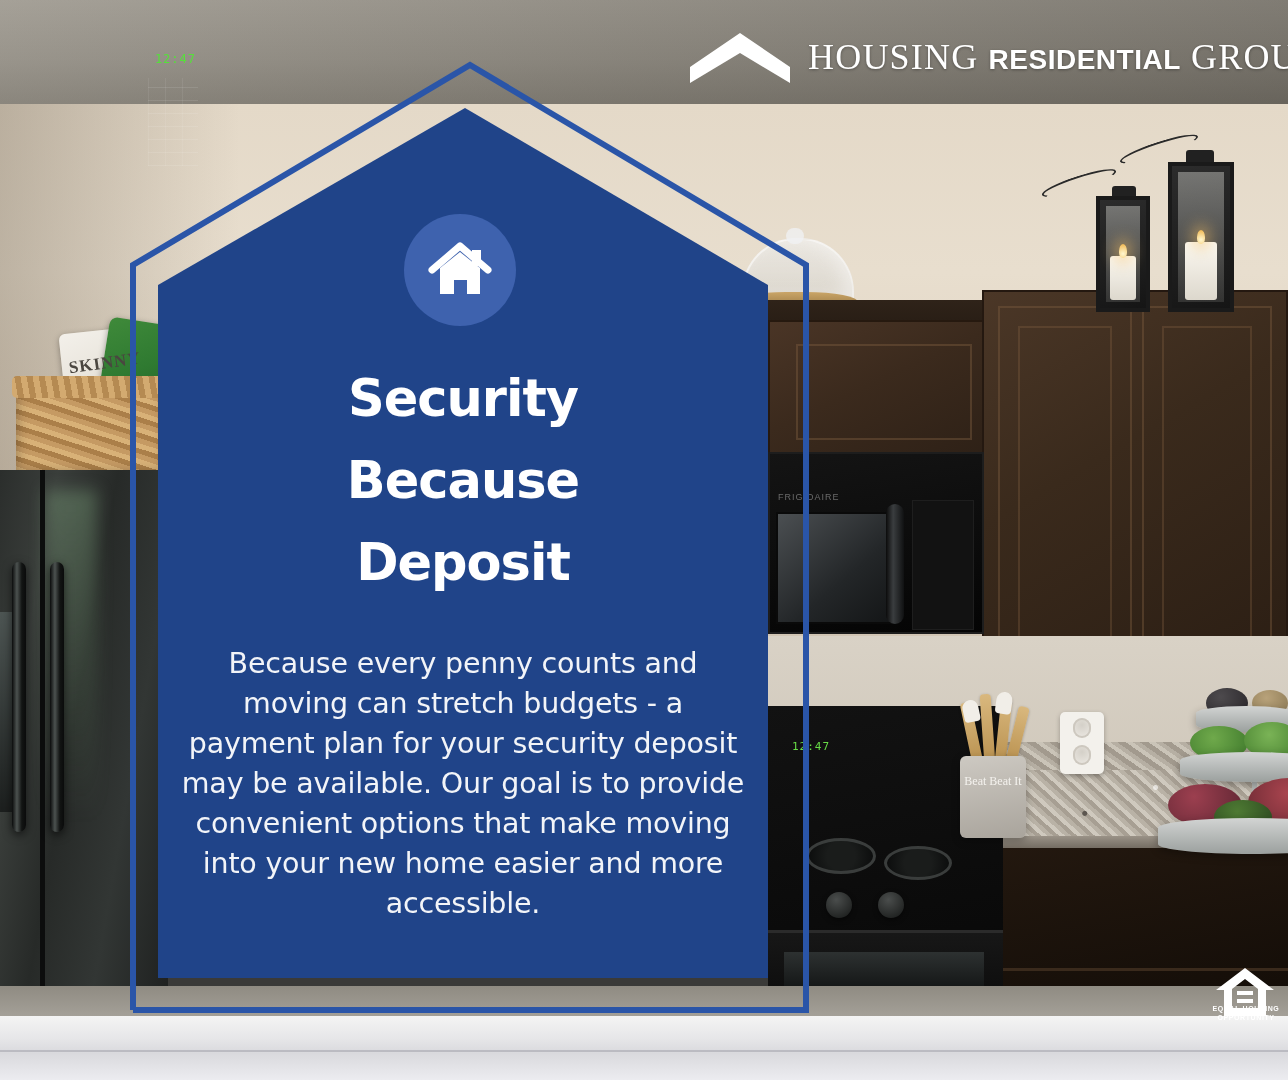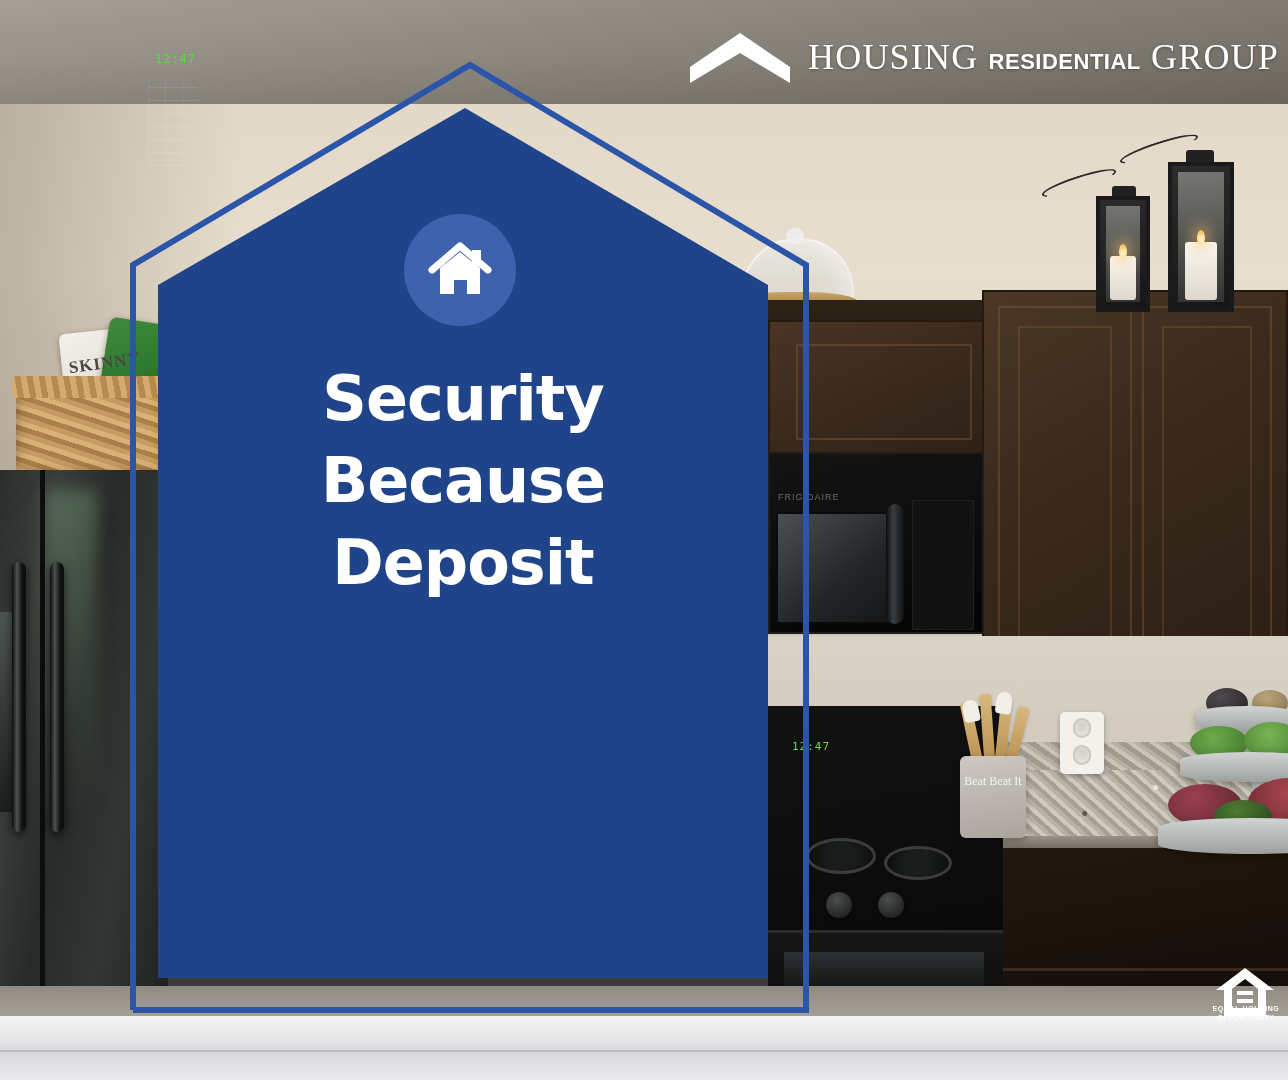--- a/index.html
+++ b/index.html
@@ -350,21 +350,21 @@
 
   .icon-badge{
     position:absolute;left:404px;top:214px;width:112px;height:112px;border-radius:50%;
   }
   .icon-badge svg{position:absolute;left:24px;top:24px;}
 
   .title{
     position:absolute;left:158px;top:358px;width:610px;
     text-align:center;color:#ffffff;
     font-family:"DejaVu Sans",sans-serif;
-    font-weight:700;font-size:62px;line-height:82px;
+    font-weight:700;font-size:51px;line-height:82px;
     letter-spacing:-1px;
   }
   .body-copy{
     position:absolute;left:176px;top:644px;width:574px;
     text-align:center;color:#f2f4f8;
     font-family:"DejaVu Sans",sans-serif;
     font-weight:400;font-size:28.5px;line-height:40px;
     letter-spacing:-0.2px;
   }
 
@@ -372,21 +372,21 @@
   .logo{
     position:absolute;left:690px;top:24px;width:580px;height:66px;
     display:flex;align-items:center;gap:18px;
   }
   .logo-mark{width:100px;height:52px;flex:none;}
   .logo-text{
     color:#ffffff;font-family:"Liberation Serif",serif;
     font-size:36px;letter-spacing:1.2px;white-space:nowrap;
     text-shadow:0 1px 3px rgba(0,0,0,.35);
   }
-  .logo-text .bold{font-family:"Liberation Sans",sans-serif;font-weight:700;font-size:22px;letter-spacing:0.5px;}
+  .logo-text .bold{font-family:"Liberation Sans",sans-serif;font-weight:700;font-size:28px;letter-spacing:0.5px;}
 
   
   .eho{position:absolute;left:1214px;top:962px;width:62px;height:62px;text-align:center;}
   .eho-caption{
     position:absolute;left:1196px;top:1004px;width:100px;text-align:center;
     color:#ffffff;font-family:"Liberation Sans",sans-serif;
     font-size:7px;font-weight:700;letter-spacing:.6px;line-height:9px;
   }
 </style>
 </head>
@@ -511,20 +511,21 @@
       <rect x="26" y="42" width="13" height="14" fill="#3e62ae"></rect>
     </svg>
   </div>
 
   <div class="title">
     <div>Security</div>
     <div>Because</div>
     <div>Deposit</div>
   </div>
 
+  <div class="body-copy">Because every penny counts and moving can stretch budgets - a payment plan for your security deposit may be available. Our goal is to provide convenient options that make moving into your new home easier and more accessible.</div>
 
   <div class="logo">
     <svg class="logo-mark" viewBox="0 0 100 52">
       <path d="M50 2 L100 36 L100 52 L50 22 L0 52 L0 36 Z" fill="#ffffff"></path>
     </svg>
     <div class="logo-text"><span>HOUSING </span><span class="bold">RESIDENTIAL</span><span> GROUP</span></div>
   </div>
 
   <svg class="eho" viewBox="0 0 62 62">
     <path d="M31 6 L60 28 L52 28 L52 54 L10 54 L10 28 L2 28 Z

